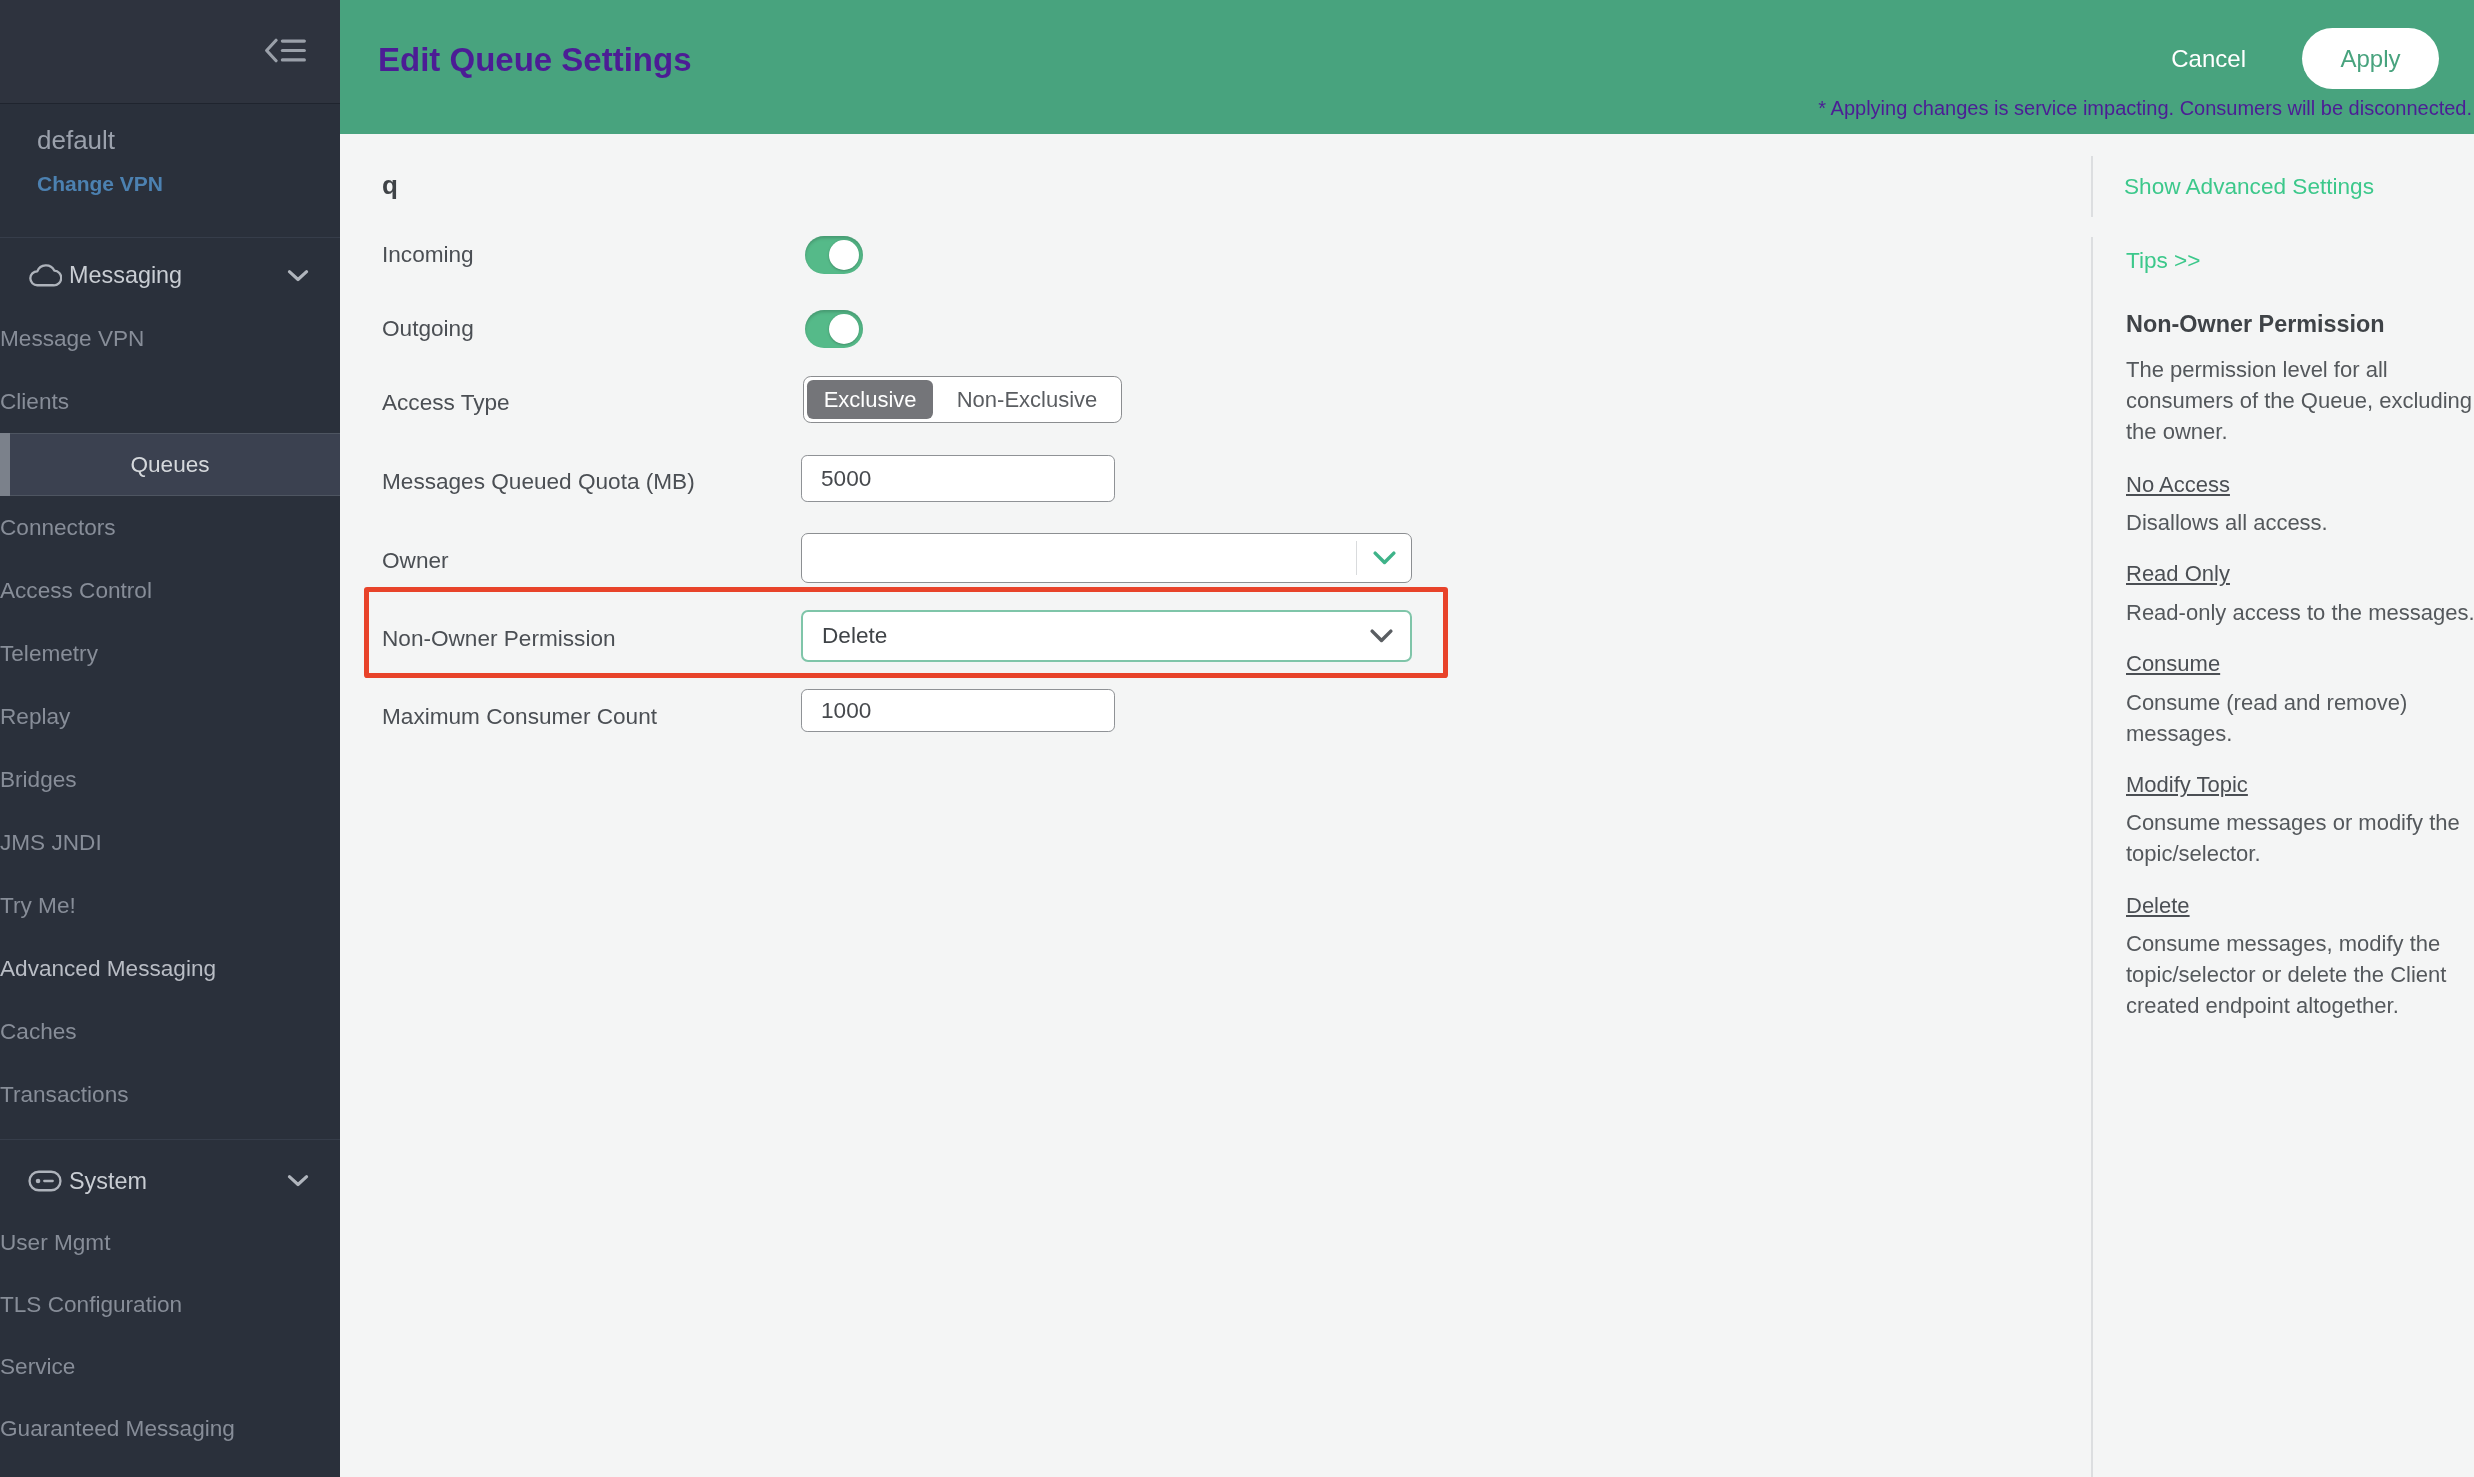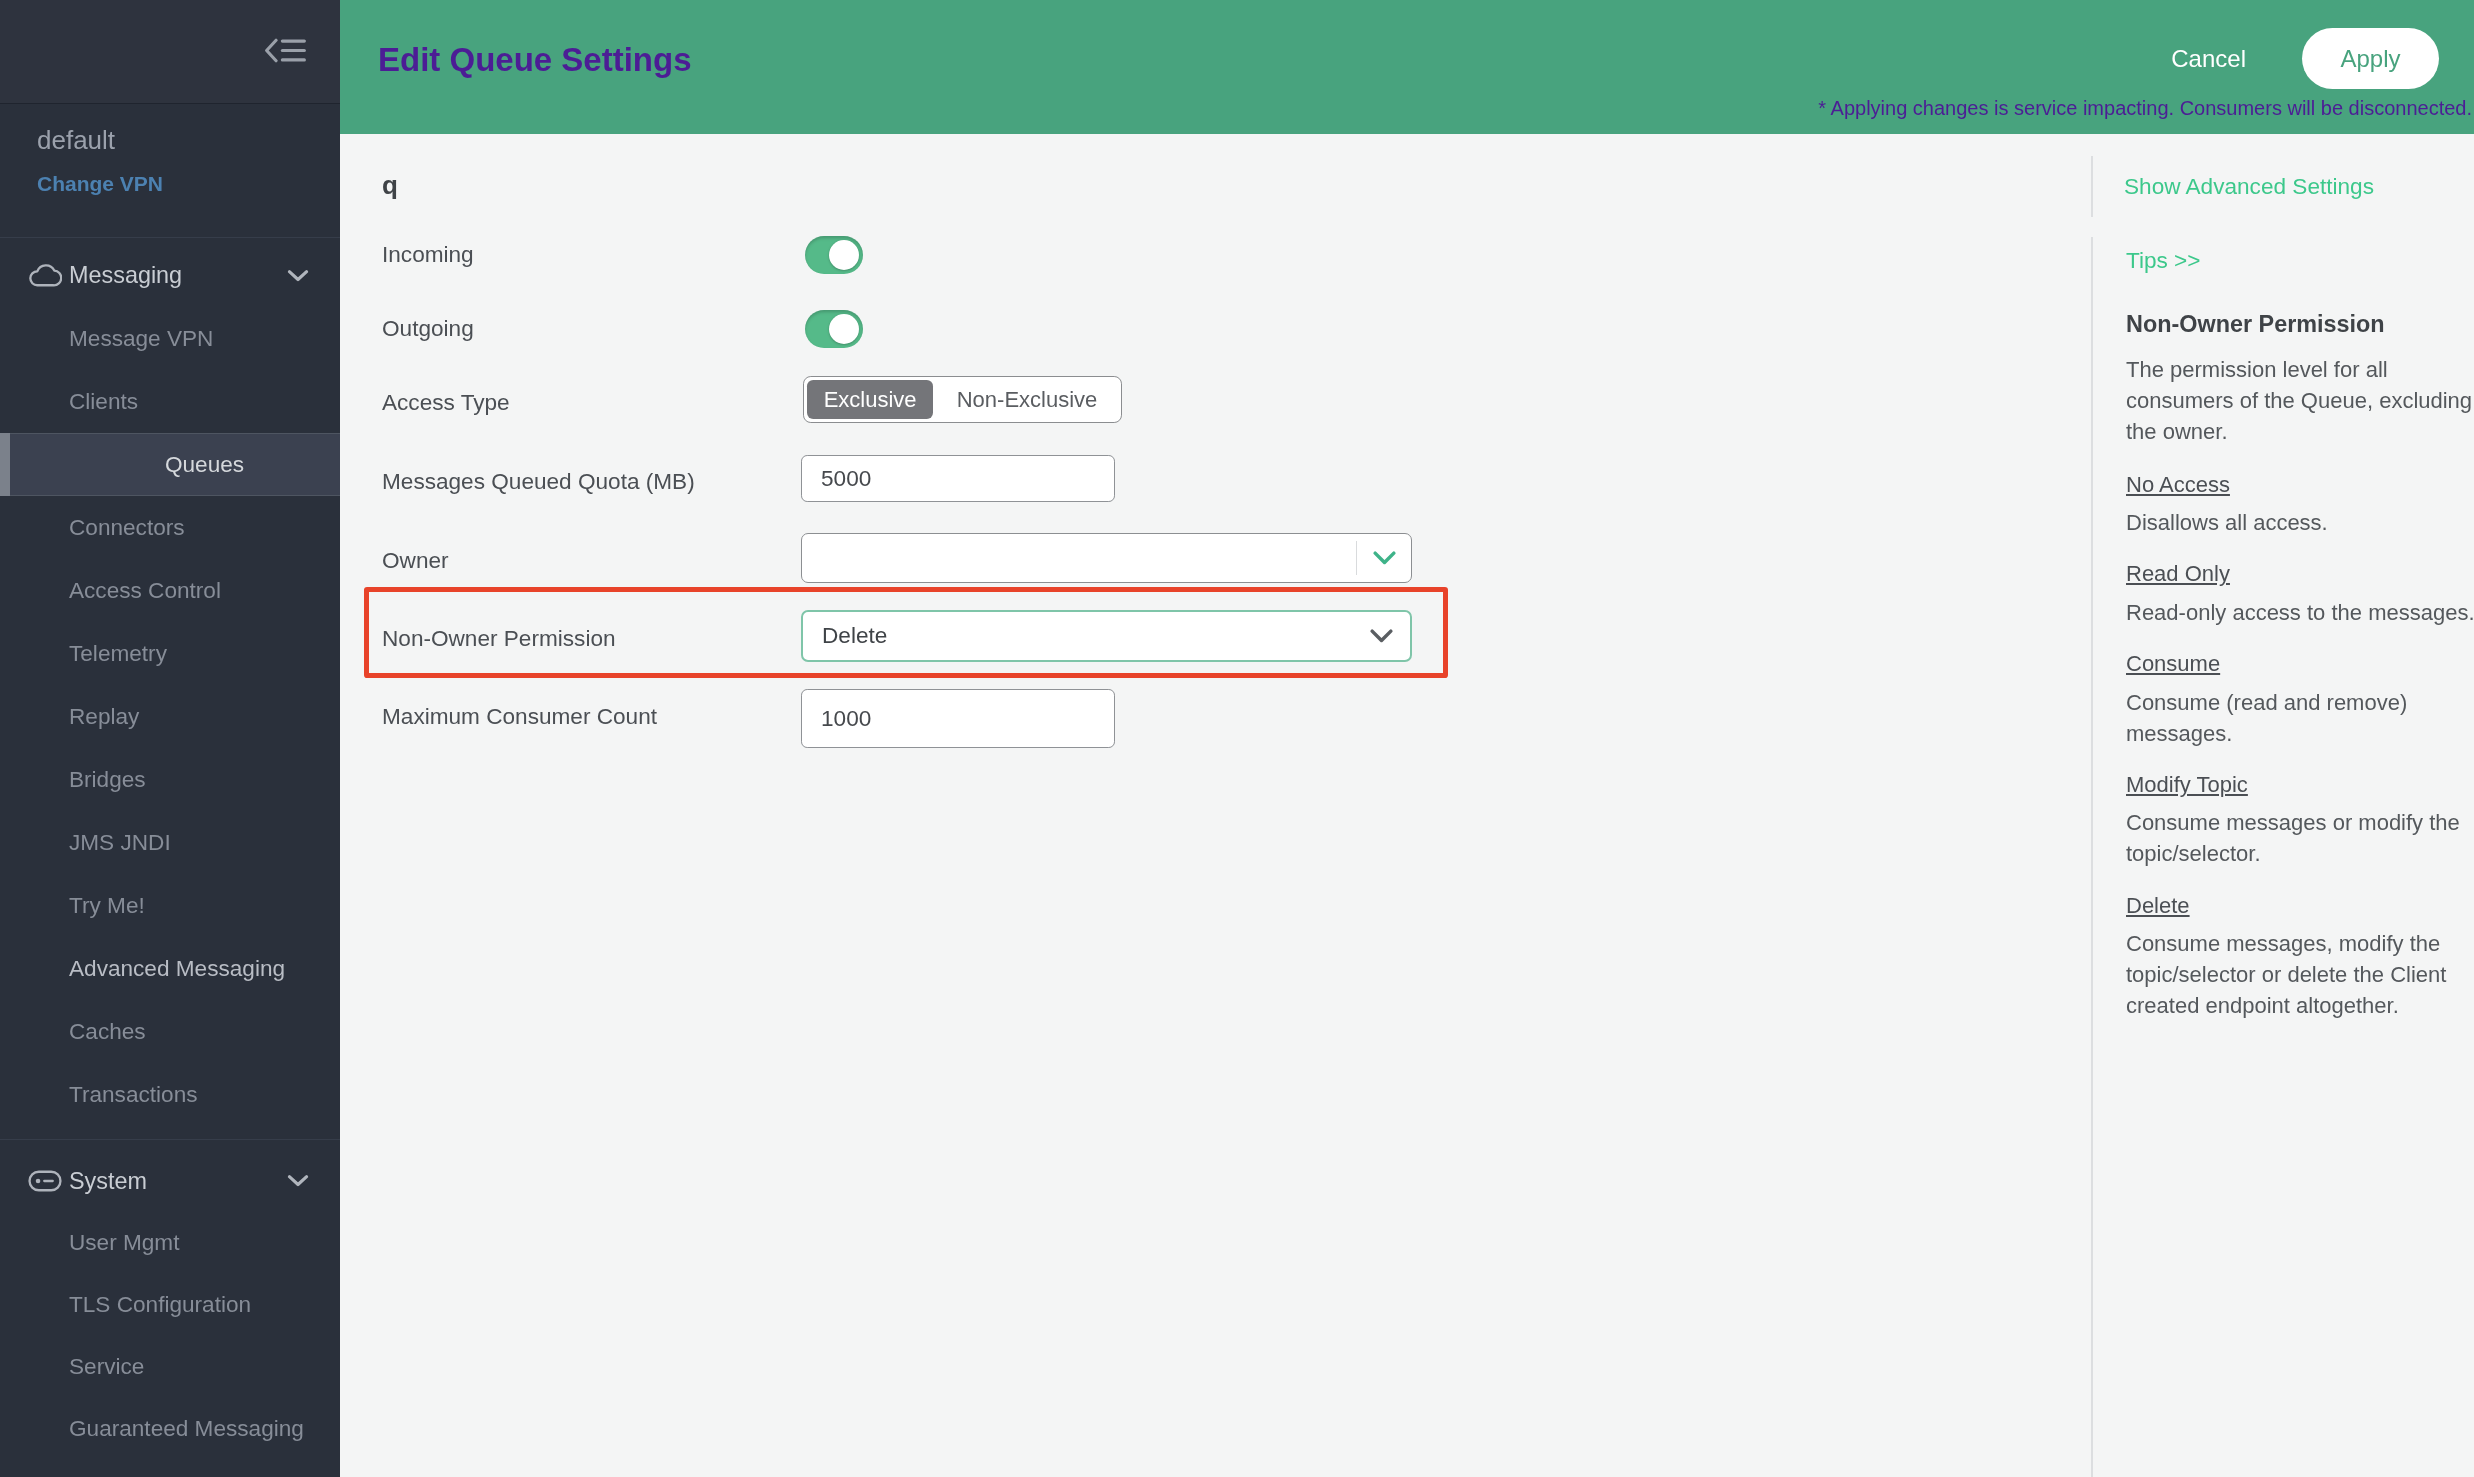--- a/index.html
+++ b/index.html
@@ -29,21 +29,21 @@
                 color:#4c81b1; cursor:pointer; }
 
   .menu { position:absolute; left:0; top:244px; width:340px; }
   .menu-row { position:relative; height:63px; display:flex; align-items:center;
               cursor:pointer; }
   .menu-row .sec-icon { position:absolute; left:28px; top:50%; transform:translateY(-50%);
                         color:#aeb3bb; display:flex; }
   .menu-row .sec-label { padding-left:69px; font-size:23.4px; color:#c9cdd3; }
   .menu-row .chev { position:absolute; right:31px; top:50%; transform:translateY(-50%);
                     color:#b0b5bd; display:flex; }
-  .menu-row .item-label { padding-left:69px; font-size:22.6px; color:#878d98; }
+  .menu-row .item-label { font-size:22.6px; color:#878d98; }
   .menu-row.bright .item-label { color:#b9bdc5; }
   .menu-row.selected { background:#3b4150;
        box-shadow: inset 0 0.8px 0 #565c67, inset 0 -0.8px 0 #565c67; justify-content: center; }
   .menu-row.selected::before { content:""; position:absolute; left:0; top:0; bottom:0;
        width:10px; background:#7b818b; }
   .menu-row.selected .item-label { color:#d5d8dc; }
   .menu-divider { height:0.8px; background:#363d4a; margin:12.5px 0 11px 0; }
   .menu-sys .menu-row { height:62px; }
 
   
@@ -265,21 +265,21 @@
   <div class="select select-nonowner">
     <span class="sel-value">Delete</span>
     <span class="chev-down">
       <svg width="25" height="15.6" viewBox="0 0 32 20">
           <polyline points="4,4 16,16 28,4" fill="none" stroke="currentColor" stroke-width="4.5" stroke-linecap="round" stroke-linejoin="round"></polyline>
         </svg>
     </span>
   </div>
 
   <div class="flabel" style="top:568px;">Maximum Consumer Count</div>
-  <input class="tinput" style="top: 555px; height: 59px;" value="1000">
+  <input class="tinput" style="top: 555px; height: 43px;" value="1000">
 
   <div class="red-rect"></div>
 </main>
 
 <div class="adv-box">
   <span class="link-green">Show Advanced Settings</span>
 </div>
 
 <aside class="tips-box">
   <span class="link-green tips-link">Tips &gt;&gt;</span>

